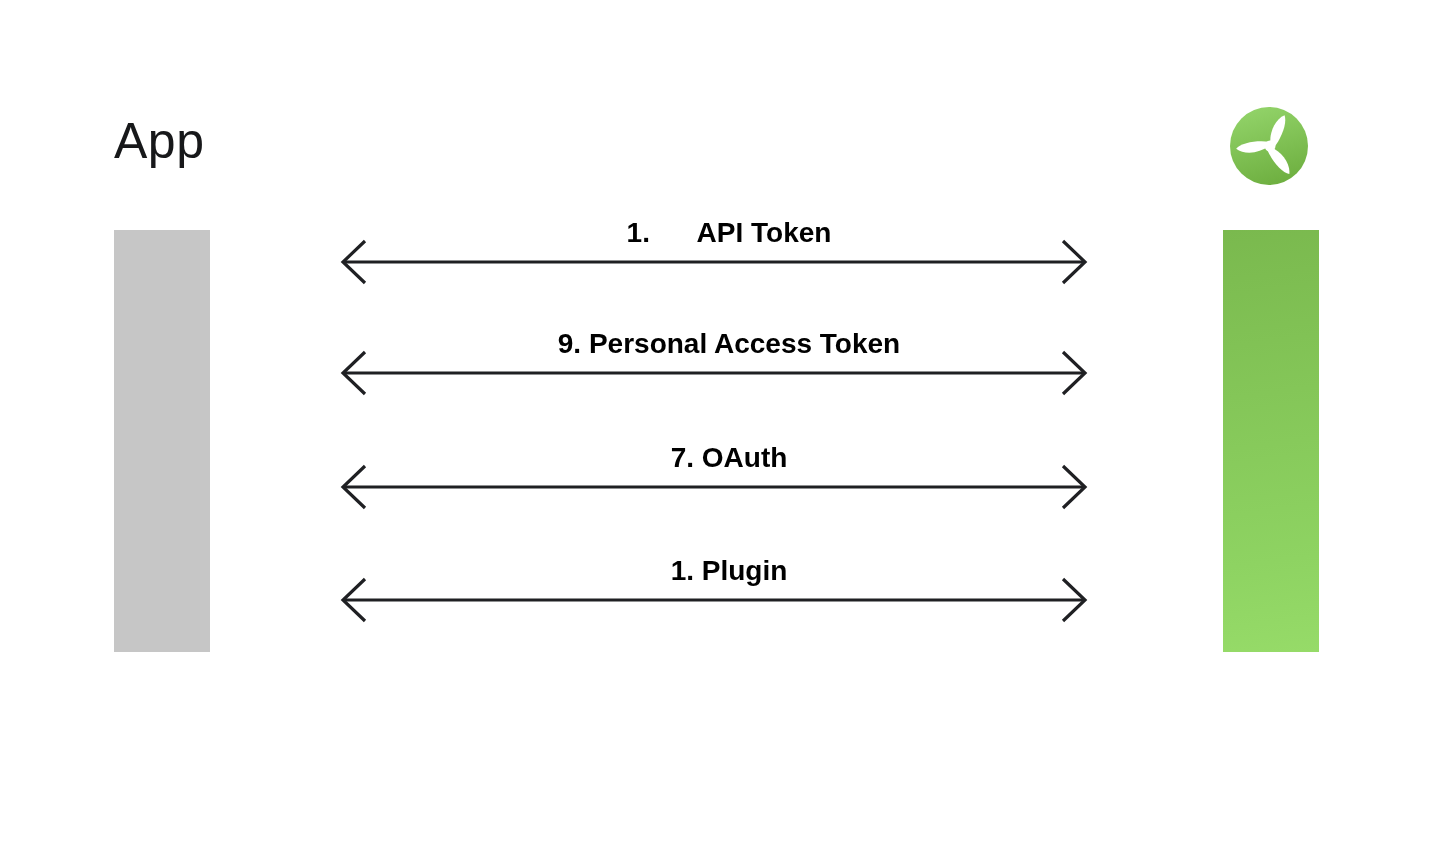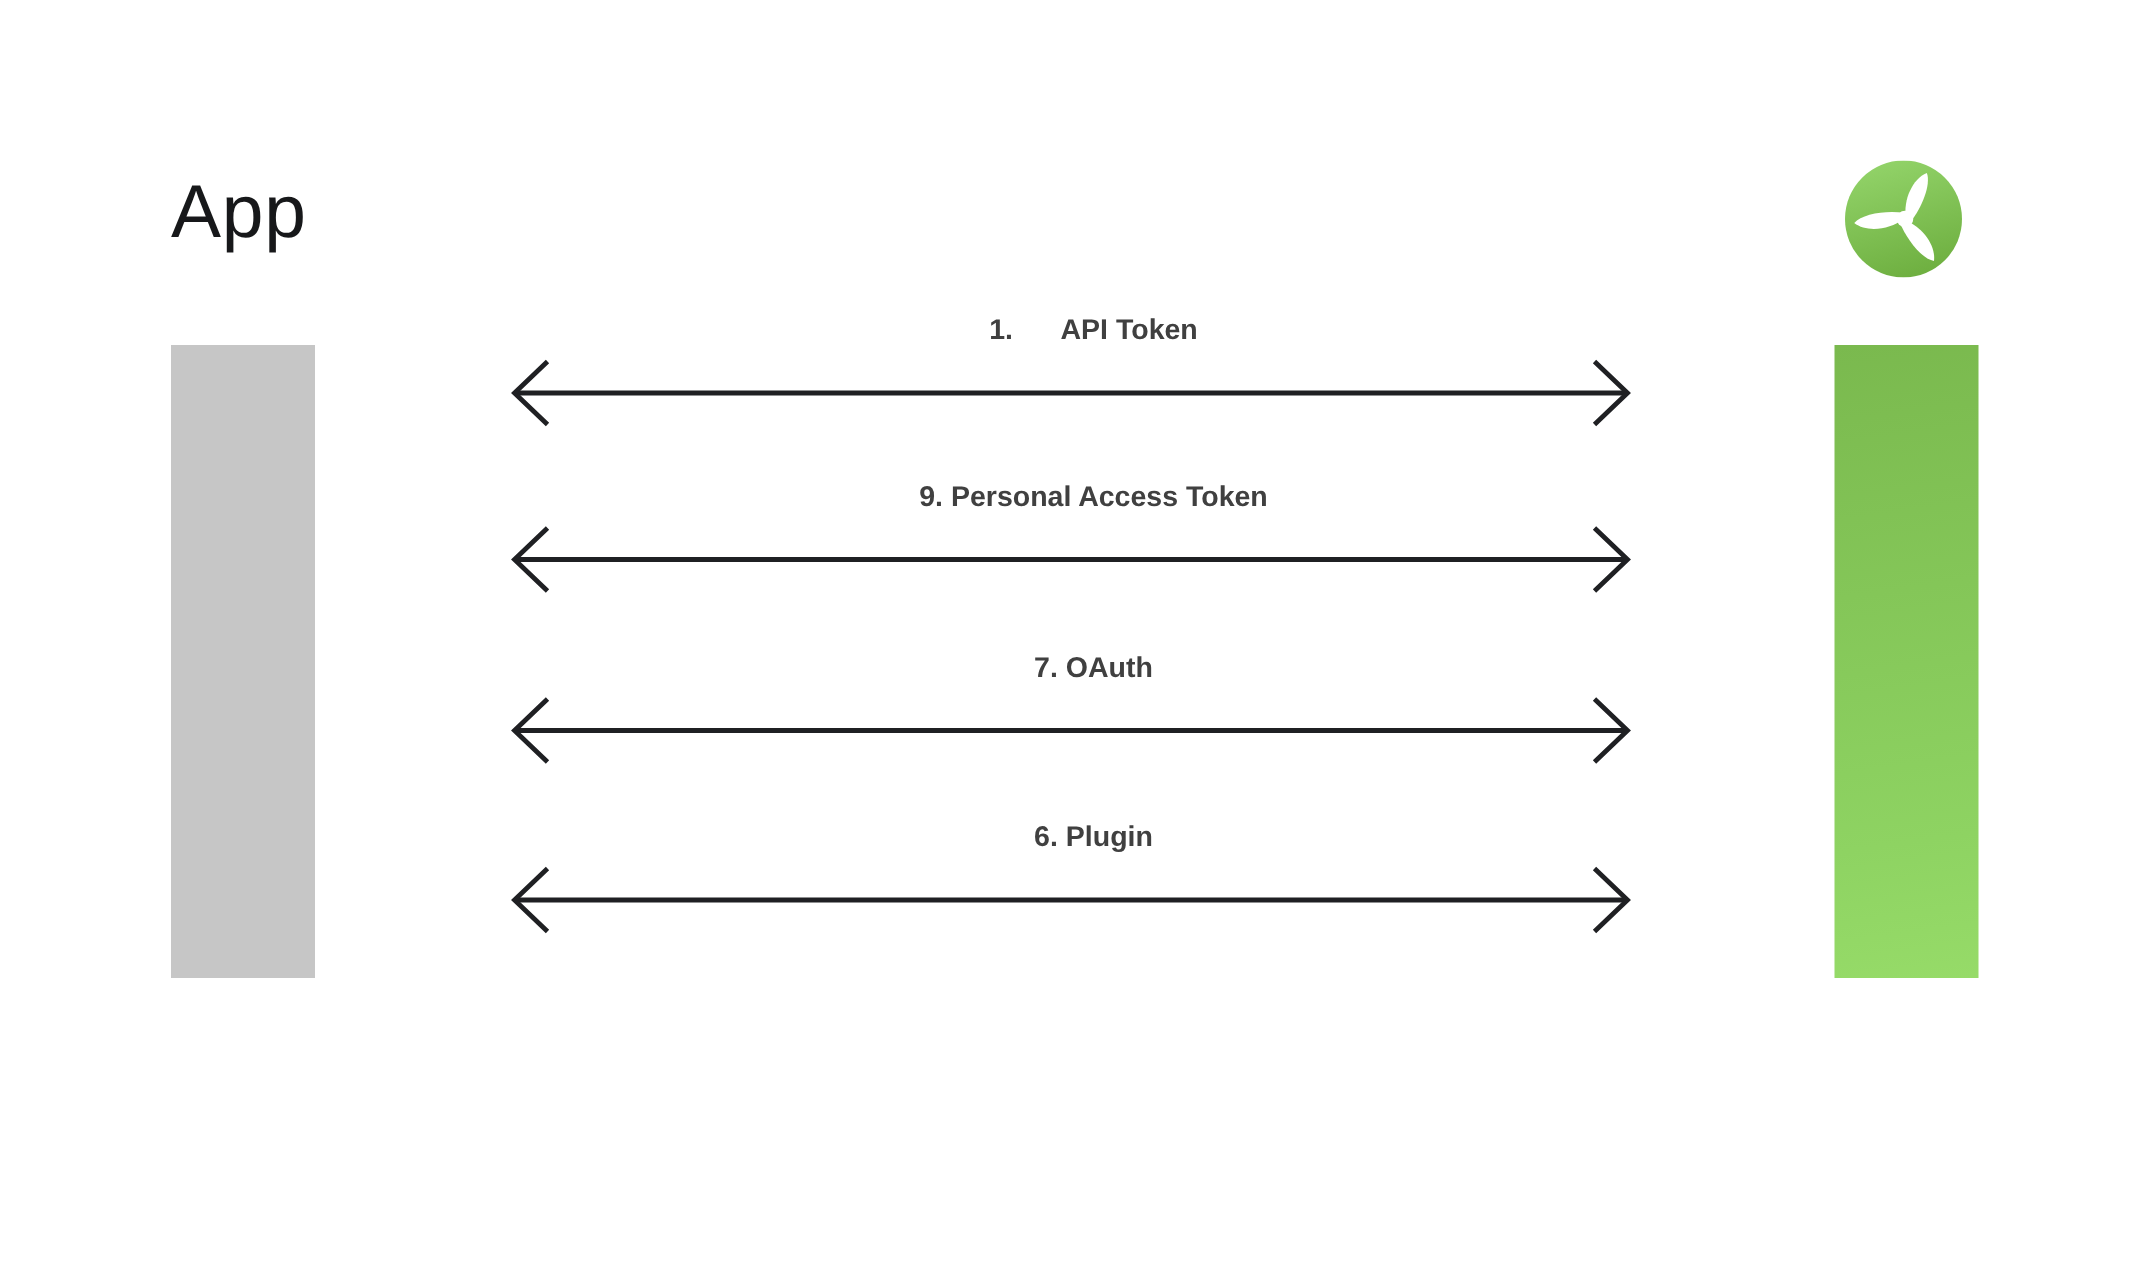--- a/index.html
+++ b/index.html
@@ -46,31 +46,31 @@
     background: linear-gradient(172deg, #7ab94e 0%, #8ed362 55%, #a5ea74 100%);
   }
   .arrow-group {
     position: absolute;
     left: 338px;
     width: 752px;
     height: 84px;
   }
   .arrow-label {
     position: absolute;
-    top: 0;
+    top: 12px;
     left: 0;
     width: 752px;
     height: 34px;
     line-height: 34px;
     text-align: center;
     padding-left: 30px;
     box-sizing: border-box;
-    font-size: 19px;
+    font-size: 28px;
     font-weight: 700;
-    color: #404040;
+    color: #000000;
     white-space: nowrap;
   }
   .arrow-svg {
     position: absolute;
     top: 34px;
     left: 0;
     width: 752px;
     height: 48px;
     display: block;
   }
@@ -130,21 +130,21 @@
   <div class="arrow-group" style="top:429px">
     <div class="arrow-label">7. OAuth</div>
     <svg class="arrow-svg" viewBox="0 0 752 48" aria-hidden="true">
       <line x1="5" y1="24" x2="747" y2="24"></line>
       <polyline points="27,3 5,24 27,45"></polyline>
       <polyline points="725,3 747,24 725,45"></polyline>
     </svg>
   </div>
 
   <div class="arrow-group" style="top:542px">
-    <div class="arrow-label">6. Plugin</div>
+    <div class="arrow-label">1. Plugin</div>
     <svg class="arrow-svg" viewBox="0 0 752 48" aria-hidden="true">
       <line x1="5" y1="24" x2="747" y2="24"></line>
       <polyline points="27,3 5,24 27,45"></polyline>
       <polyline points="725,3 747,24 725,45"></polyline>
     </svg>
   </div>
 
 
 </div>
 

